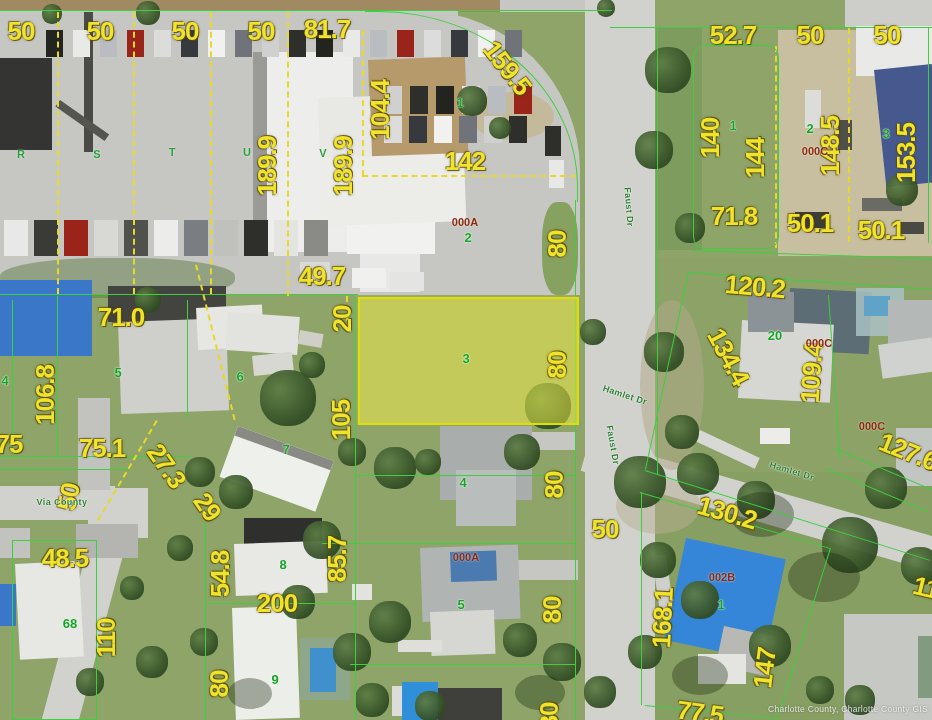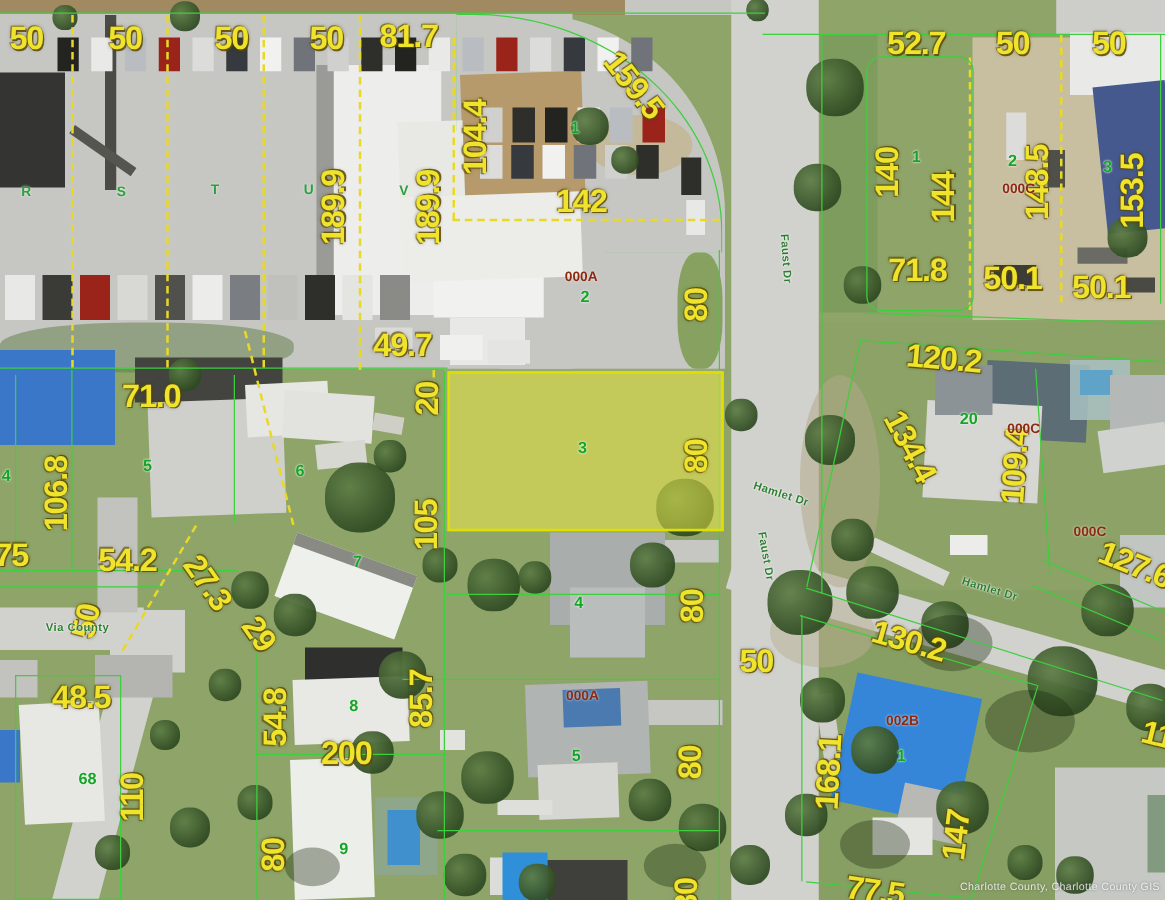--- a/index.html
+++ b/index.html
@@ -303,21 +303,21 @@
       <span class="mlbl dim" style="left: 121px; top: 317px; transform: translate(-50%, -50%) rotate(0deg);">71.0</span>
       <span class="mlbl dim" style="left: 342px; top: 319px; transform: translate(-50%, -50%) rotate(-90deg);">20</span>
       <span class="mlbl dim" style="left: 45px; top: 395px; transform: translate(-50%, -50%) rotate(-90deg);">106.8</span>
       <span class="mlbl dim" style="left: 341px; top: 420px; transform: translate(-50%, -50%) rotate(-90deg);">105</span>
       <span class="mlbl dim" style="left: 557px; top: 365px; transform: translate(-50%, -50%) rotate(-90deg);">80</span>
       <span class="mlbl dim" style="left: 755px; top: 287px; transform: translate(-50%, -50%) rotate(5deg);">120.2</span>
       <span class="mlbl dim" style="left: 728px; top: 357px; transform: translate(-50%, -50%) rotate(62deg);">134.4</span>
       <span class="mlbl dim" style="left: 812px; top: 373px; transform: translate(-50%, -50%) rotate(-86deg);">109.4</span>
       <span class="mlbl dim" style="left: 908px; top: 452px; transform: translate(-50%, -50%) rotate(22deg);">127.6</span>
       <span class="mlbl dim" style="left: 9px; top: 444px; transform: translate(-50%, -50%) rotate(0deg);">75</span>
-      <span class="mlbl dim" style="left: 102px; top: 448px; transform: translate(-50%, -50%) rotate(0deg);">54.2</span>
+      <span class="mlbl dim" style="left: 102px; top: 448px; transform: translate(-50%, -50%) rotate(0deg);">75.1</span>
       <span class="mlbl dim" style="left: 166px; top: 466px; transform: translate(-50%, -50%) rotate(55deg);">27.3</span>
       <span class="mlbl dim" style="left: 207px; top: 507px; transform: translate(-50%, -50%) rotate(55deg);">29</span>
       <span class="mlbl dim" style="left: 69px; top: 497px; transform: translate(-50%, -50%) rotate(-78deg);">50</span>
       <span class="mlbl dim" style="left: 65px; top: 558px; transform: translate(-50%, -50%) rotate(0deg);">48.5</span>
       <span class="mlbl dim" style="left: 220px; top: 574px; transform: translate(-50%, -50%) rotate(-90deg);">54.8</span>
       <span class="mlbl dim" style="left: 277px; top: 603px; transform: translate(-50%, -50%) rotate(0deg);">200</span>
       <span class="mlbl dim" style="left: 106px; top: 638px; transform: translate(-50%, -50%) rotate(-90deg);">110</span>
       <span class="mlbl dim" style="left: 219px; top: 684px; transform: translate(-50%, -50%) rotate(-90deg);">80</span>
       <span class="mlbl dim" style="left: 337px; top: 559px; transform: translate(-50%, -50%) rotate(-90deg);">85.7</span>
       <span class="mlbl dim" style="left: 554px; top: 485px; transform: translate(-50%, -50%) rotate(-90deg);">80</span>

